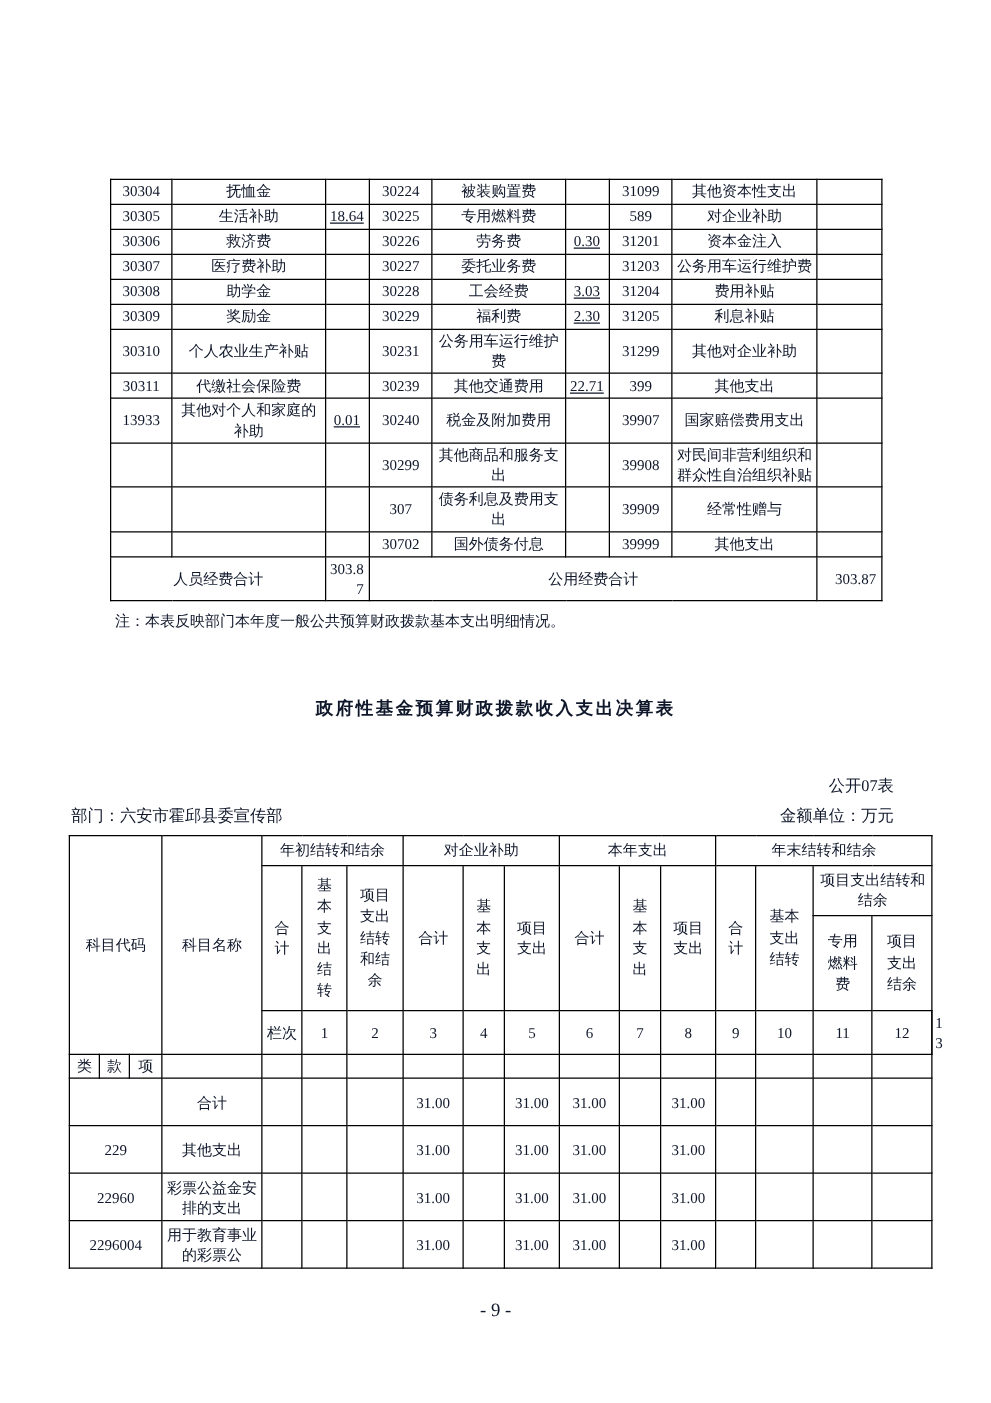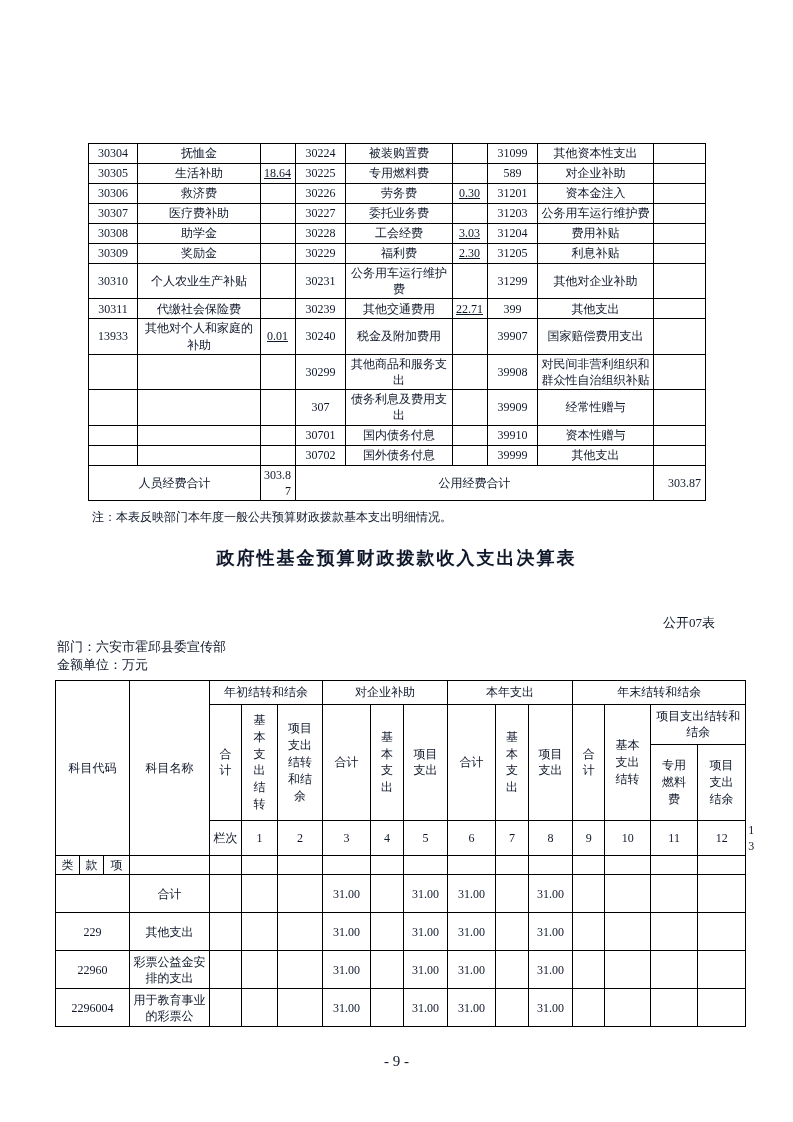--- a/index.html
+++ b/index.html
@@ -30,34 +30,33 @@
   
   .t1 { width:617px; margin-left:88px; }
   .t1 tr { height:20px; }
   .t1 .t1-val { text-align:center; padding-right:3px;text-decoration:underline; }
   .t1 .t1-total { text-align:right; padding-right:4px; }
   .t1-footer td { height:24px; }
 
   .note { margin:8px 0 0 92px; font-size:12px; }
 
   .title {
-    margin-top:20px;
+    margin-top:52px;
     text-align:center;
     font-family:"Liberation Sans","DejaVu Sans",sans-serif;
     font-weight:bold;
-    font-size:18px;
+    font-size:14px;
     letter-spacing:2px;
   }
 
   .meta-right { margin:44px 78px 0 0; text-align:right; font-size:13px; }
   .meta-row {
     display:flex; justify-content:space-between;
     margin:6px 78px 0 57px;
     font-size:13px;
-    flex-direction:column;
   }
 
   
   .t2 { width:690px; margin:6px 0 0 55px; }
   .t2 .hr1 { height:24px; }
   .t2 .hr2 { height:40px; }
   .t2 .hr3 { height:76px; }
   .t2 .hr4 { height:20px; }
   .t2 .hr5 { height:17px; }
   .t2 .dr  { height:38px; }
@@ -197,31 +196,20 @@
           </tr>
           <tr>
             <td></td>
             <td></td>
             <td class="t1-val"></td>
             <td>307</td>
             <td>债务利息及费用支出</td>
             <td class="t1-val"></td>
             <td>39909</td>
             <td>经常性赠与</td>
-            <td class="t1-val"></td>
-          </tr>
-          <tr>
-            <td></td>
-            <td></td>
-            <td class="t1-val"></td>
-            <td>30701</td>
-            <td>国内债务付息</td>
-            <td class="t1-val"></td>
-            <td>39910</td>
-            <td>资本性赠与</td>
             <td class="t1-val"></td>
           </tr>
           <tr>
             <td></td>
             <td></td>
             <td class="t1-val"></td>
             <td>30702</td>
             <td>国外债务付息</td>
             <td class="t1-val"></td>
             <td>39999</td>

